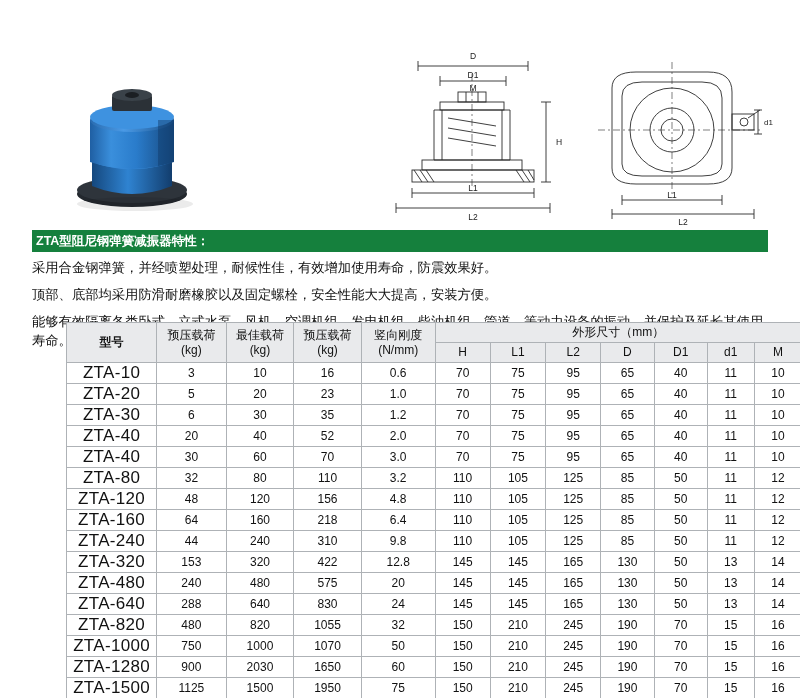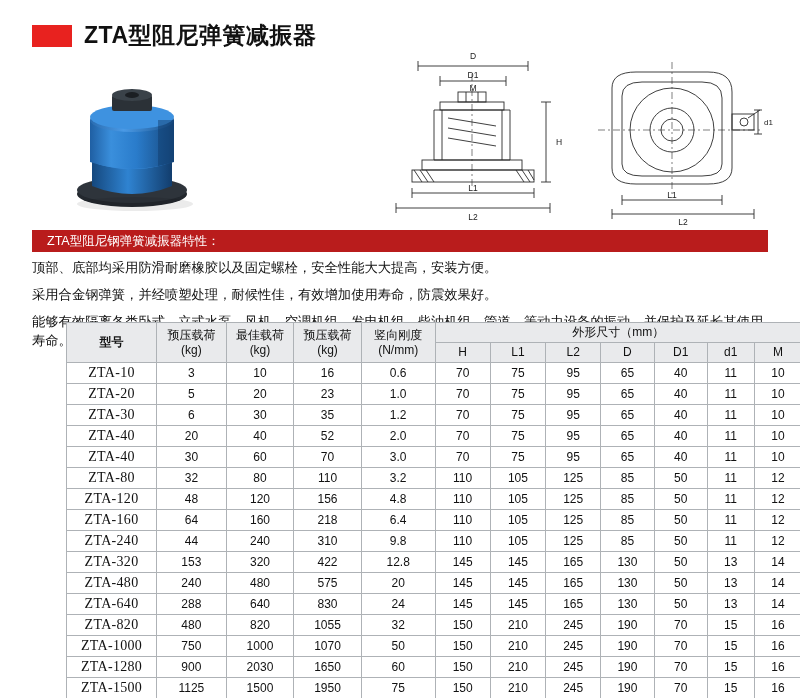--- a/index.html
+++ b/index.html
@@ -57,26 +57,26 @@
   .draw-a { left: 378px; width: 190px; height: 178px; }
   .draw-b { left: 588px; width: 190px; height: 178px; }
 
   
   .feature-head {
     position: absolute;
     left: 32px;
     top: 230px;
     width: 736px;
     height: 22px;
-    background: #b91c1c;
+    background: #15803d;
     color: #fff;
     font-size: 12.5px;
     line-height: 22px;
-    padding-left: 15px;
-    font-weight: normal;
+    padding-left: 4px;
+    font-weight: bold;
   }
   .feature-lines {
     position: absolute;
     left: 32px;
     top: 258px;
     width: 740px;
   }
   .feature-lines p {
     margin: 0 0 8px 0;
     font-size: 13.3px;
@@ -109,37 +109,32 @@
     padding: 2px 1px;
     line-height: 15px;
   }
   table.spec thead th.model { width: 88px; font-weight: bold; }
   table.spec tbody td {
     height: 21px;
     padding: 0 1px;
     background: #fff;
   }
   table.spec tbody td.model-cell {
-    font-size: 14px;
+    font-size: 17px;
     letter-spacing: 0.3px;
-    font-family: Liberation Serif, serif;
   }
 
   
   svg text { font-family: "Liberation Sans", sans-serif; }
 </style>
 </head>
 <body>
 
 <div class="page">
 
-  <div class="title-row">
-    <div class="title-mark"></div>
-    <div class="title-text">ZTA型阻尼弹簧减振器</div>
-  </div>
 
   <div class="photo-wrap">
     <svg class="photo-svg" width="200" height="155" viewBox="0 0 200 155">
       <defs>
         <linearGradient id="bodyG" x1="0" y1="0" x2="1" y2="0">
           <stop offset="0" stop-color="#1f5fa3"></stop>
           <stop offset="0.25" stop-color="#3a8fdc"></stop>
           <stop offset="0.55" stop-color="#2a7ccb"></stop>
           <stop offset="1" stop-color="#17497f"></stop>
         </linearGradient>
@@ -266,22 +261,22 @@
         <text x="84" y="150">L1</text>
         <text x="95" y="177">L2</text>
       </g>
       <text x="176" y="77" fill="#1a1a1a" font-size="8">d1</text>
     </svg>
   </div>
 
   <div class="feature-head">ZTA型阻尼钢弹簧减振器特性：</div>
 
   <div class="feature-lines">
+    <p>采用合金钢弹簧，并经喷塑处理，耐候性佳，有效增加使用寿命，防震效果好。</p>
     <p>顶部、底部均采用防滑耐磨橡胶以及固定螺栓，安全性能大大提高，安装方便。</p>
-    <p>采用合金钢弹簧，并经喷塑处理，耐候性佳，有效增加使用寿命，防震效果好。</p>
     <p>能够有效隔离各类卧式、立式水泵、风机、空调机组、发电机组、柴油机组、管道、等动力设备的振动，并保护及延长其使用寿命。</p>
   </div>
 
   <div class="tbl-wrap">
     <table class="spec">
       <thead>
         <tr>
           <th class="model" rowspan="2">型号</th>
           <th rowspan="2" style="width:68px">
             <span>预压载荷</span><br>

